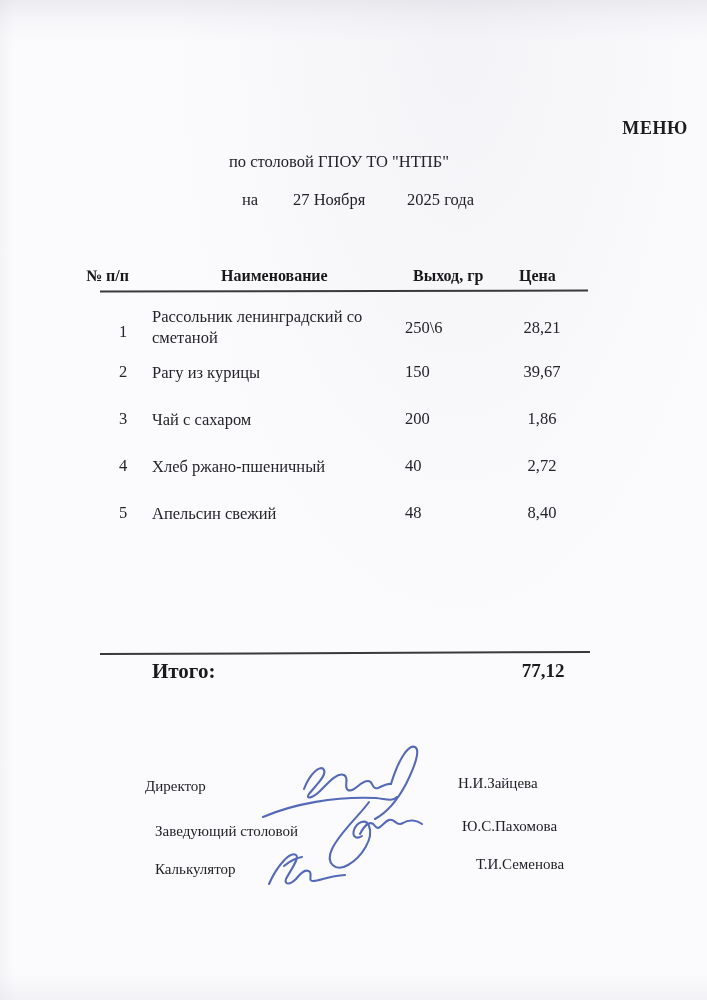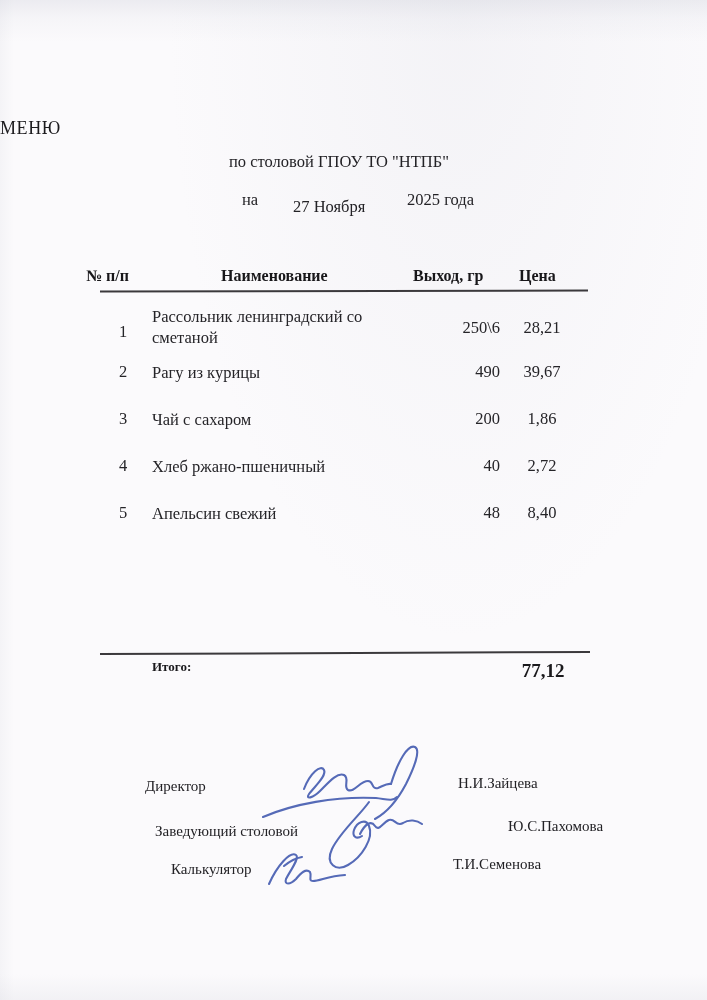--- a/index.html
+++ b/index.html
@@ -16,60 +16,60 @@
     background-image:
       linear-gradient(180deg, rgba(196,198,210,0.28) 0px, rgba(210,212,222,0.14) 18px, rgba(255,255,255,0) 42px),
       linear-gradient(0deg, rgba(205,206,216,0.20) 0px, rgba(255,255,255,0) 26px),
       linear-gradient(90deg, rgba(208,209,218,0.16) 0px, rgba(255,255,255,0) 14px),
       radial-gradient(ellipse at 65% 2%, rgba(190,192,206,0.12), rgba(255,255,255,0) 45%);
     color:#201f22;
     overflow:hidden;
   }
   .abs{position:absolute;white-space:nowrap;}
   .doc-title{
-    top:118px;left:0;width:688px;text-align:left;
-    font-size:18px;font-weight:normal;letter-spacing:0.6px;color:#1c1b1e;
+    top:118px;left:0;width:688px;text-align:right;
+    font-size:18px;font-weight:bold;letter-spacing:0.6px;color:#1c1b1e;
   }
   .doc-subtitle{
     top:152px;left:0;width:678px;text-align:center;
     font-size:16.5px;color:#232226;
   }
   .dateline{top:190px;left:0;width:707px;font-size:16.5px;color:#232226;}
   .dateline .d-prefix{position:absolute;left:242px;}
-  .dateline .d-day{position:absolute;left:293px;margin-top:7px;}
+  .dateline .d-day{position:absolute;left:293px;}
   .dateline .d-year{position:absolute;left:407px;}
 
   .thead{top:267px;left:0;width:707px;font-size:16px;font-weight:bold;color:#18171a;}
   .thead .h-num{position:absolute;left:86px;text-align:right;}
   .thead .h-name{position:absolute;left:221px;}
   .thead .h-weight{position:absolute;left:413px;}
   .thead .h-price{position:absolute;left:519px;}
 
   .rule{position:absolute;background:#3b393c;height:2px;}
   .rule-header{top:290px;left:100px;width:488px;transform:rotate(-0.12deg);}
   .rule-total{top:652px;left:100px;width:490px;transform:rotate(-0.25deg);}
 
   .trow{position:absolute;left:0;width:707px;font-size:16.5px;color:#252428;}
   .c-num{position:absolute;left:103px;width:40px;text-align:center;}
   .c-name{position:absolute;left:152px;width:252px;white-space:normal;line-height:21px;}
-  .c-weight{position:absolute;left:405px;width:95px;text-align:right;}
+  .c-weight{position:absolute;left:405px;width:95px;text-align:left;}
   .c-price{position:absolute;left:500px;width:84px;text-align:center;}
   .trow.two-line .c-num{top:16px;}
   .trow.two-line .c-weight,.trow.two-line .c-price{top:12px;}
 
-  .total-label{top:659px;left:152px;font-size:13px;font-weight:bold;color:#1a191c;}
+  .total-label{top:659px;left:152px;font-size:21px;font-weight:bold;color:#1a191c;}
   .total-value{top:660px;left:503px;width:80px;text-align:center;font-size:19px;font-weight:bold;color:#1a191c;}
 
   .sig-block{font-size:15px;color:#232226;}
   .role-director{top:778px;left:145px;}
   .role-steward{top:823px;left:155px;}
-  .role-calculator{top:861px;left:155px;margin-left:16px;}
+  .role-calculator{top:861px;left:155px;}
   .name-director{top:775px;left:458px;}
-  .name-steward{top:818px;left:462px;margin-left:46px;}
-  .name-calculator{top:856px;left:453px;}
+  .name-steward{top:818px;left:462px;}
+  .name-calculator{top:856px;left:476px;}
 
   .signatures-svg{position:absolute;top:735px;left:248px;width:200px;height:160px;}
 </style>
 </head>
 <body>
 
 <div class="page">
 
   <div class="abs doc-title">МЕНЮ</div>
   <div class="abs doc-subtitle">по столовой ГПОУ ТО "НТПБ"</div>
@@ -92,21 +92,21 @@
   <div class="trow two-line" style="top:306px;">
     <span class="c-num">1</span>
     <span class="c-name">Рассольник ленинградский со сметаной</span>
     <span class="c-weight">250\6</span>
     <span class="c-price">28,21</span>
   </div>
 
   <div class="trow" style="top:362px;">
     <span class="c-num">2</span>
     <span class="c-name">Рагу из курицы</span>
-    <span class="c-weight">490</span>
+    <span class="c-weight">150</span>
     <span class="c-price">39,67</span>
   </div>
 
   <div class="trow" style="top:409px;">
     <span class="c-num">3</span>
     <span class="c-name">Чай с сахаром</span>
     <span class="c-weight">200</span>
     <span class="c-price">1,86</span>
   </div>
 

